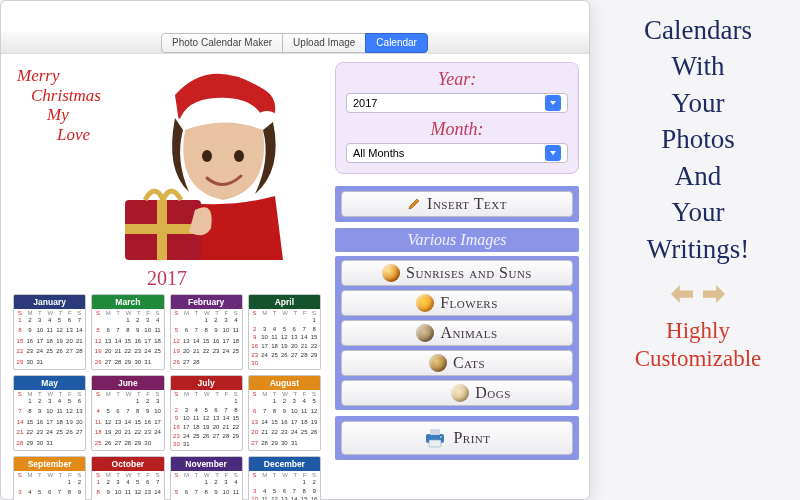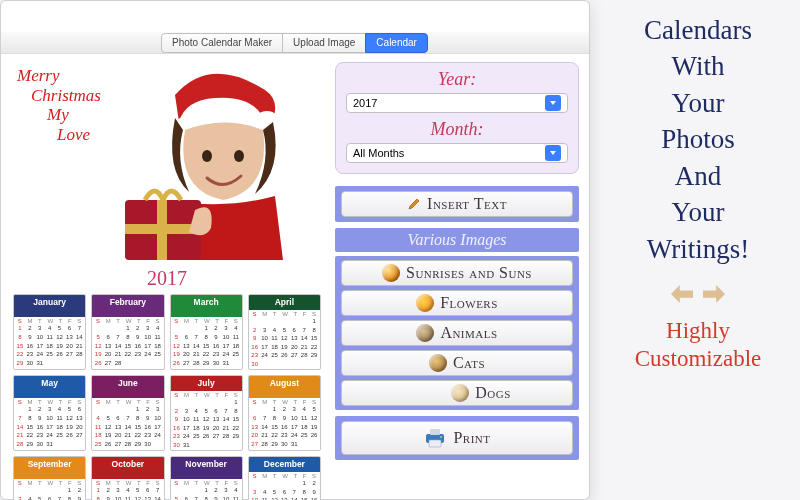--- a/index.html
+++ b/index.html
@@ -76,21 +76,21 @@
   }
   .month-cell {
     height: 76px;
     border:1px solid #c7c7cc;
     border-radius:2px;
     overflow:hidden;
     display:flex; flex-direction:column;
     background:#fff;
   }
   .month-head {
-    font-size:8.5px; height:22px; line-height:14px;
+    font-size:8.5px; height:14px; line-height:14px;
     color:#fff; text-align:center;
     font-weight:600;
   }
   .weekdays {
     font-size:6px; color:#888;
     display:flex; justify-content:space-around;
     padding:1px 1px 0;
   }
   .weekdays span:first-child{color:#c33;}
   .days {
@@ -283,21 +283,21 @@
               <span>25</span>
               <span>26</span>
               <span>27</span>
               <span>28</span>
               <span class="sun">29</span>
               <span>30</span>
               <span>31</span>
             </div>
           </div>
           <div class="month-cell">
-            <div class="month-head" style="background: rgb(106, 42, 122);">February</div>
+            <div class="month-head" style="background: rgb(30, 138, 58);">March</div>
             <div class="weekdays">
               <span>S</span>
               <span>M</span>
               <span>T</span>
               <span>W</span>
               <span>T</span>
               <span>F</span>
               <span>S</span>
             </div>
             <div class="days">
@@ -325,24 +325,27 @@
               <span class="sun">19</span>
               <span>20</span>
               <span>21</span>
               <span>22</span>
               <span>23</span>
               <span>24</span>
               <span>25</span>
               <span class="sun">26</span>
               <span>27</span>
               <span>28</span>
-            </div>
-          </div>
-          <div class="month-cell">
-            <div class="month-head" style="background: rgb(30, 138, 58);">March</div>
+              <span>29</span>
+              <span>30</span>
+              <span>31</span>
+            </div>
+          </div>
+          <div class="month-cell">
+            <div class="month-head" style="background: rgb(106, 42, 122);">February</div>
             <div class="weekdays">
               <span>S</span>
               <span>M</span>
               <span>T</span>
               <span>W</span>
               <span>T</span>
               <span>F</span>
               <span>S</span>
             </div>
             <div class="days">
@@ -370,23 +373,20 @@
               <span class="sun">19</span>
               <span>20</span>
               <span>21</span>
               <span>22</span>
               <span>23</span>
               <span>24</span>
               <span>25</span>
               <span class="sun">26</span>
               <span>27</span>
               <span>28</span>
-              <span>29</span>
-              <span>30</span>
-              <span>31</span>
             </div>
           </div>
           <div class="month-cell">
             <div class="month-head" style="background: #14532d;">April</div>
             <div class="weekdays">
               <span>S</span>
               <span>M</span>
               <span>T</span>
               <span>W</span>
               <span>T</span>

